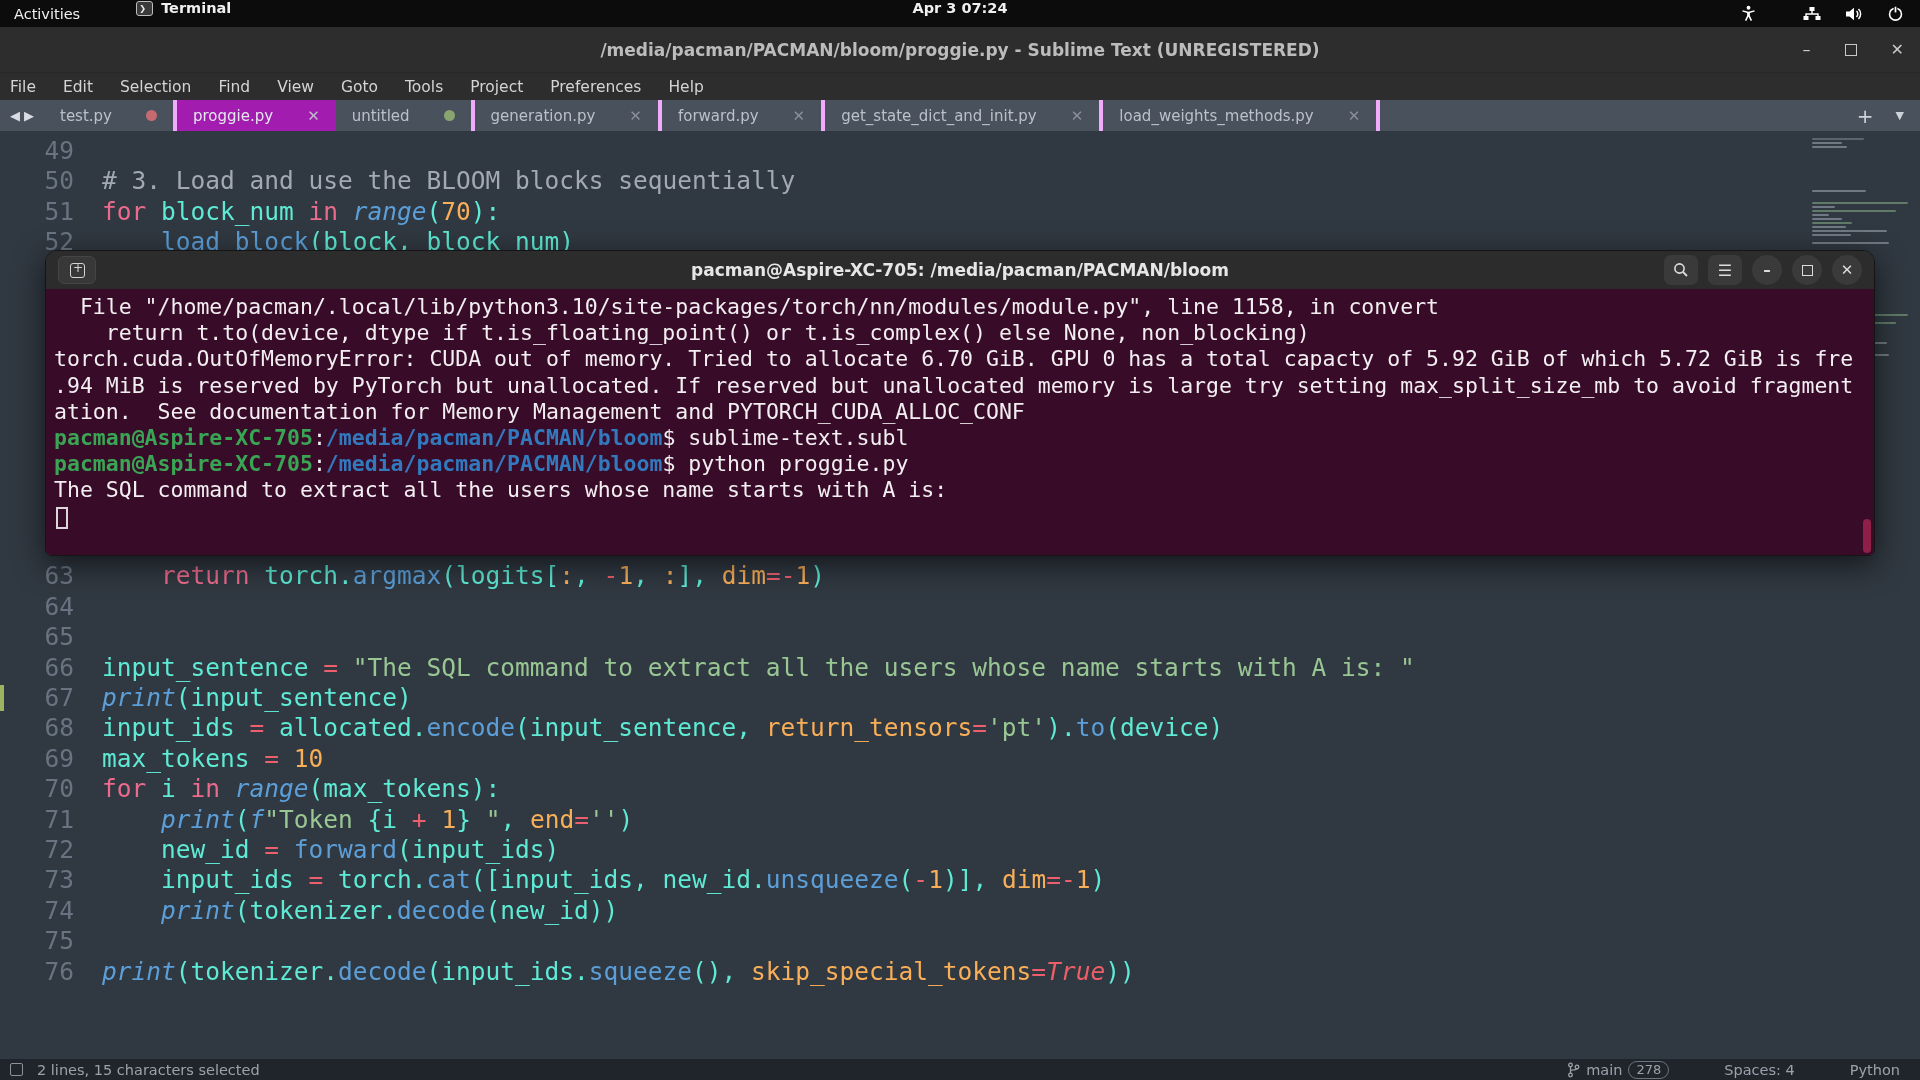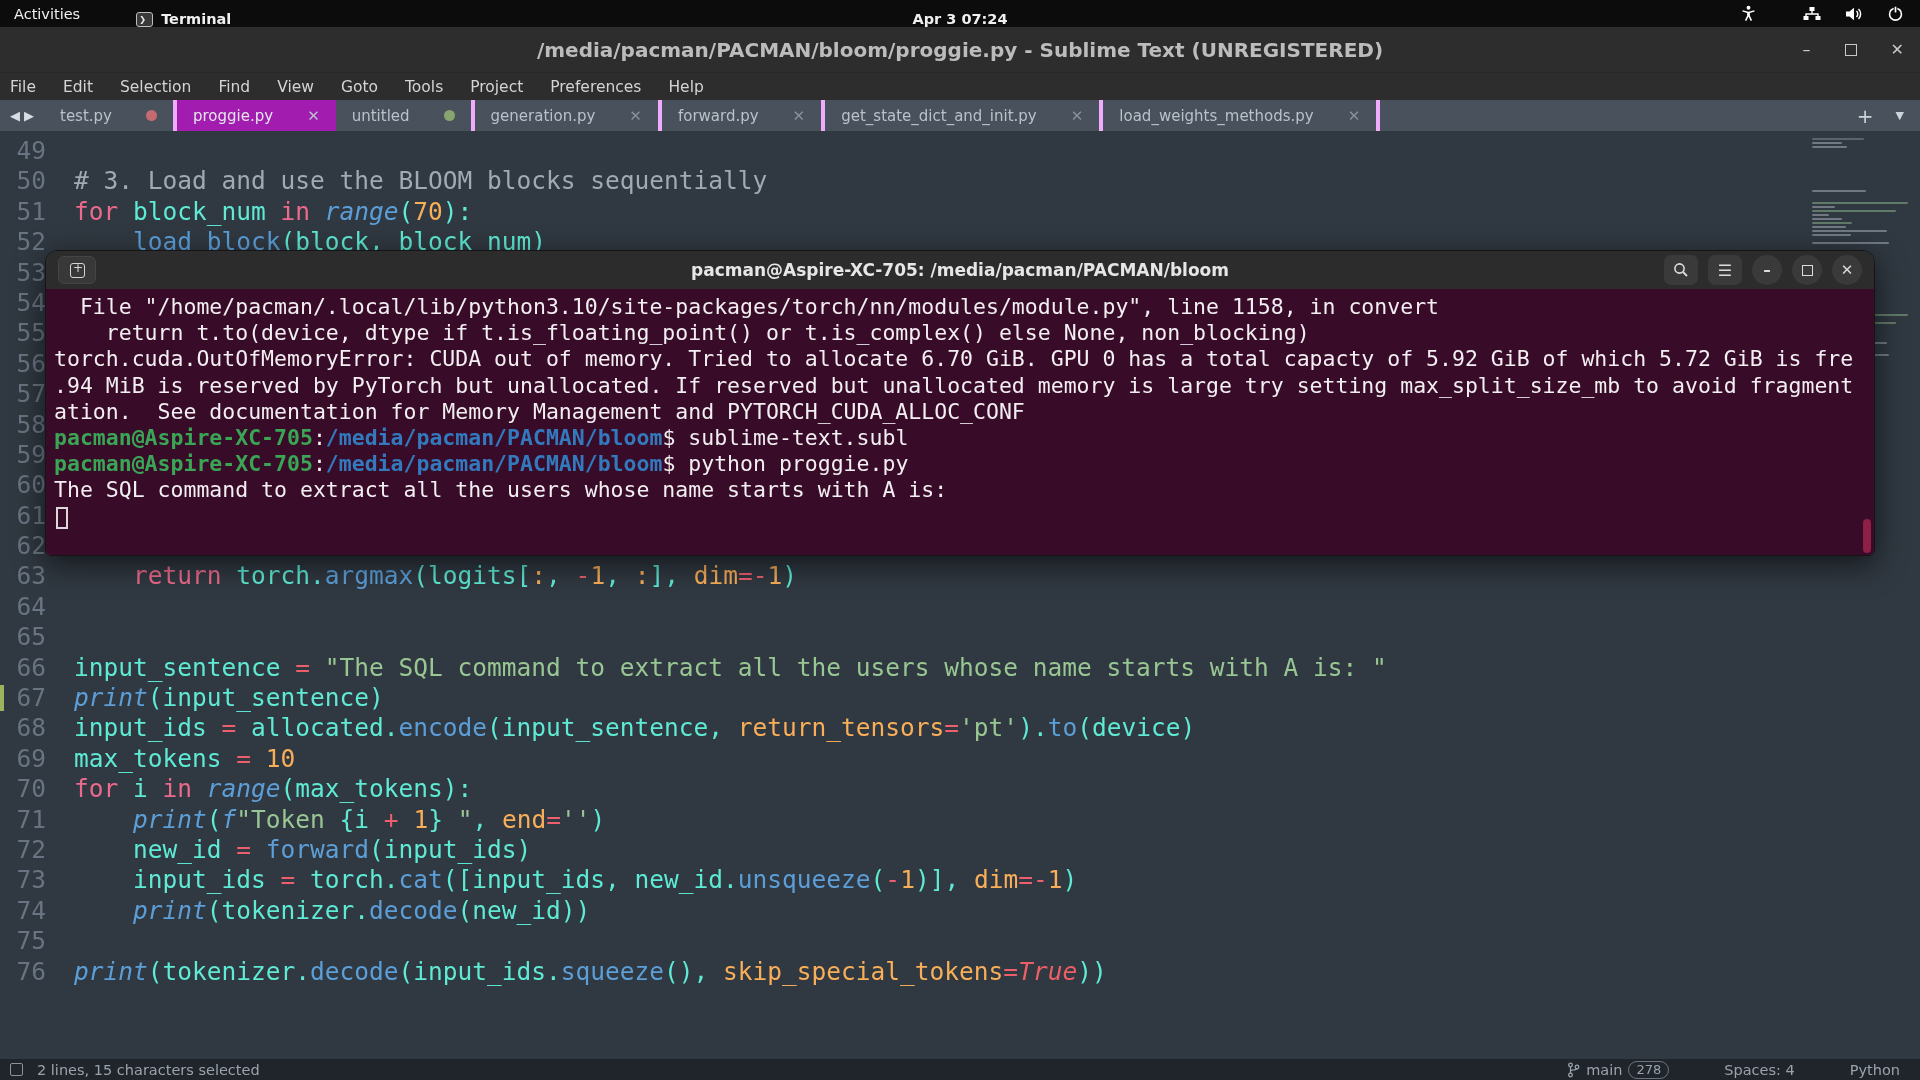--- a/index.html
+++ b/index.html
@@ -4,38 +4,38 @@
 <style>
   * { margin:0; padding:0; box-sizing:border-box; }
   html,body { background:#000; }
   .screen {
     position:relative; width:1920px; height:1080px; overflow:hidden;
     background:#303841; font-family:"DejaVu Sans", sans-serif;
   }
   
   .topbar {
     position:absolute; top:0; left:0; width:100%; height:27px;
-    background:#0c0c0c; color:#f0f0f0; display:flex; align-items:flex-end;
+    background:#0c0c0c; color:#f0f0f0; display:flex; align-items:flex-start;
     font-size:14.5px;
   }
   .topbar .activities { padding:0 14px; height:100%; display:flex; align-items:center; }
   .topbar .appmenu { display:flex; align-items:center; gap:8px; margin-left:42px; font-weight:bold; }
   .term-glyph { width:17px; height:15px; background:#3a3a3a; border:1px solid #bdbdbd; border-radius:3px;
     position:relative; }
   .term-glyph::before { content:"❯"; position:absolute; left:2px; top:0px; font-size:8px; color:#eee; line-height:13px;}
   .topbar .clock { position:absolute; left:50%; transform:translateX(-50%); font-weight:bold; font-size:14.5px; }
   .topbar .sysicons { position:absolute; right:0; top:0; height:100%; display:flex; align-items:center; gap:24px; padding-right:16px; }
   .sysicons svg { display:block; }
   .a11y-gap { margin-right:22px; }
   
   .titlebar {
     position:absolute; top:27px; left:0; width:100%; height:45px; background:#2d2d2d;
     display:flex; align-items:center; justify-content:center;
   }
-  .titlebar .wtitle { color:#bcbcbc; font-size:20px; font-weight:bold; }
+  .titlebar .wtitle { color:#bcbcbc; font-size:17px; font-weight:bold; }
   .winctl { position:absolute; right:16px; top:0; height:100%; display:flex; align-items:center; gap:34px; color:#c9c9c9; }
   .winctl .ctl { font-size:16px; line-height:1; cursor:default; }
   .winctl .sq { width:12px; height:12px; border:1.6px solid #c9c9c9; display:inline-block; }
   
   .menubar {
     position:absolute; top:72px; left:0; width:100%; height:28px; background:#2d2d2d;
     border-top:1px solid #272727; display:flex; align-items:center; gap:27px; padding-left:10px;
     color:#d4d4d4; font-size:15.5px;
   }
   
@@ -51,21 +51,21 @@
   .dot { width:11px; height:11px; border-radius:50%; display:inline-block; }
   .tab-right { margin-left:auto; display:flex; align-items:center; gap:22px; padding-right:16px; color:#cdd3da; }
   .tab-right .plus { font-size:20px; }
   .tab-right .ovf { font-size:11px; }
   
   .editor {
     position:absolute; top:131px; left:0; right:0; bottom:21px; background:#303841;
     font-family:"DejaVu Sans Mono", monospace; font-size:24.5px; overflow:hidden;
   }
   .code-rows { padding-top:5px; }
-  .crow { display:flex; height:30.4px; line-height:30.4px; position:relative; }
+  .crow { display:flex; height:30.4px; line-height:30.4px; position:relative;padding-left:28px; }
   .crow .ln { width:46px; text-align:right; color:#697482; flex:none; }
   .crow pre { margin-left:28px; font-family:inherit; white-space:pre; }
   .crow .mark { position:absolute; left:0; top:2px; bottom:2px; width:4px; background:#9ab460; }
   .tok-d { color:#5eead4; } .tok-k { color:#ec6a8c; } .tok-f { color:#5c9fd8; }
   .tok-b { color:#5c9fd8; font-style:italic; } .tok-s { color:#99c794; }
   .tok-n { color:#f9ae58; } .tok-o { color:#ed5f6d; } .tok-p { color:#f9ae58; }
   .tok-c { color:#a2a9b4; } .tok-t { color:#ec5f66; font-style:italic; }
   .minimap { position:absolute; top:3px; right:8px; width:100px; height:118px; opacity:.85; }
   .minimap .mrow { height:2px; margin-bottom:2px; border-radius:1px; }
   

